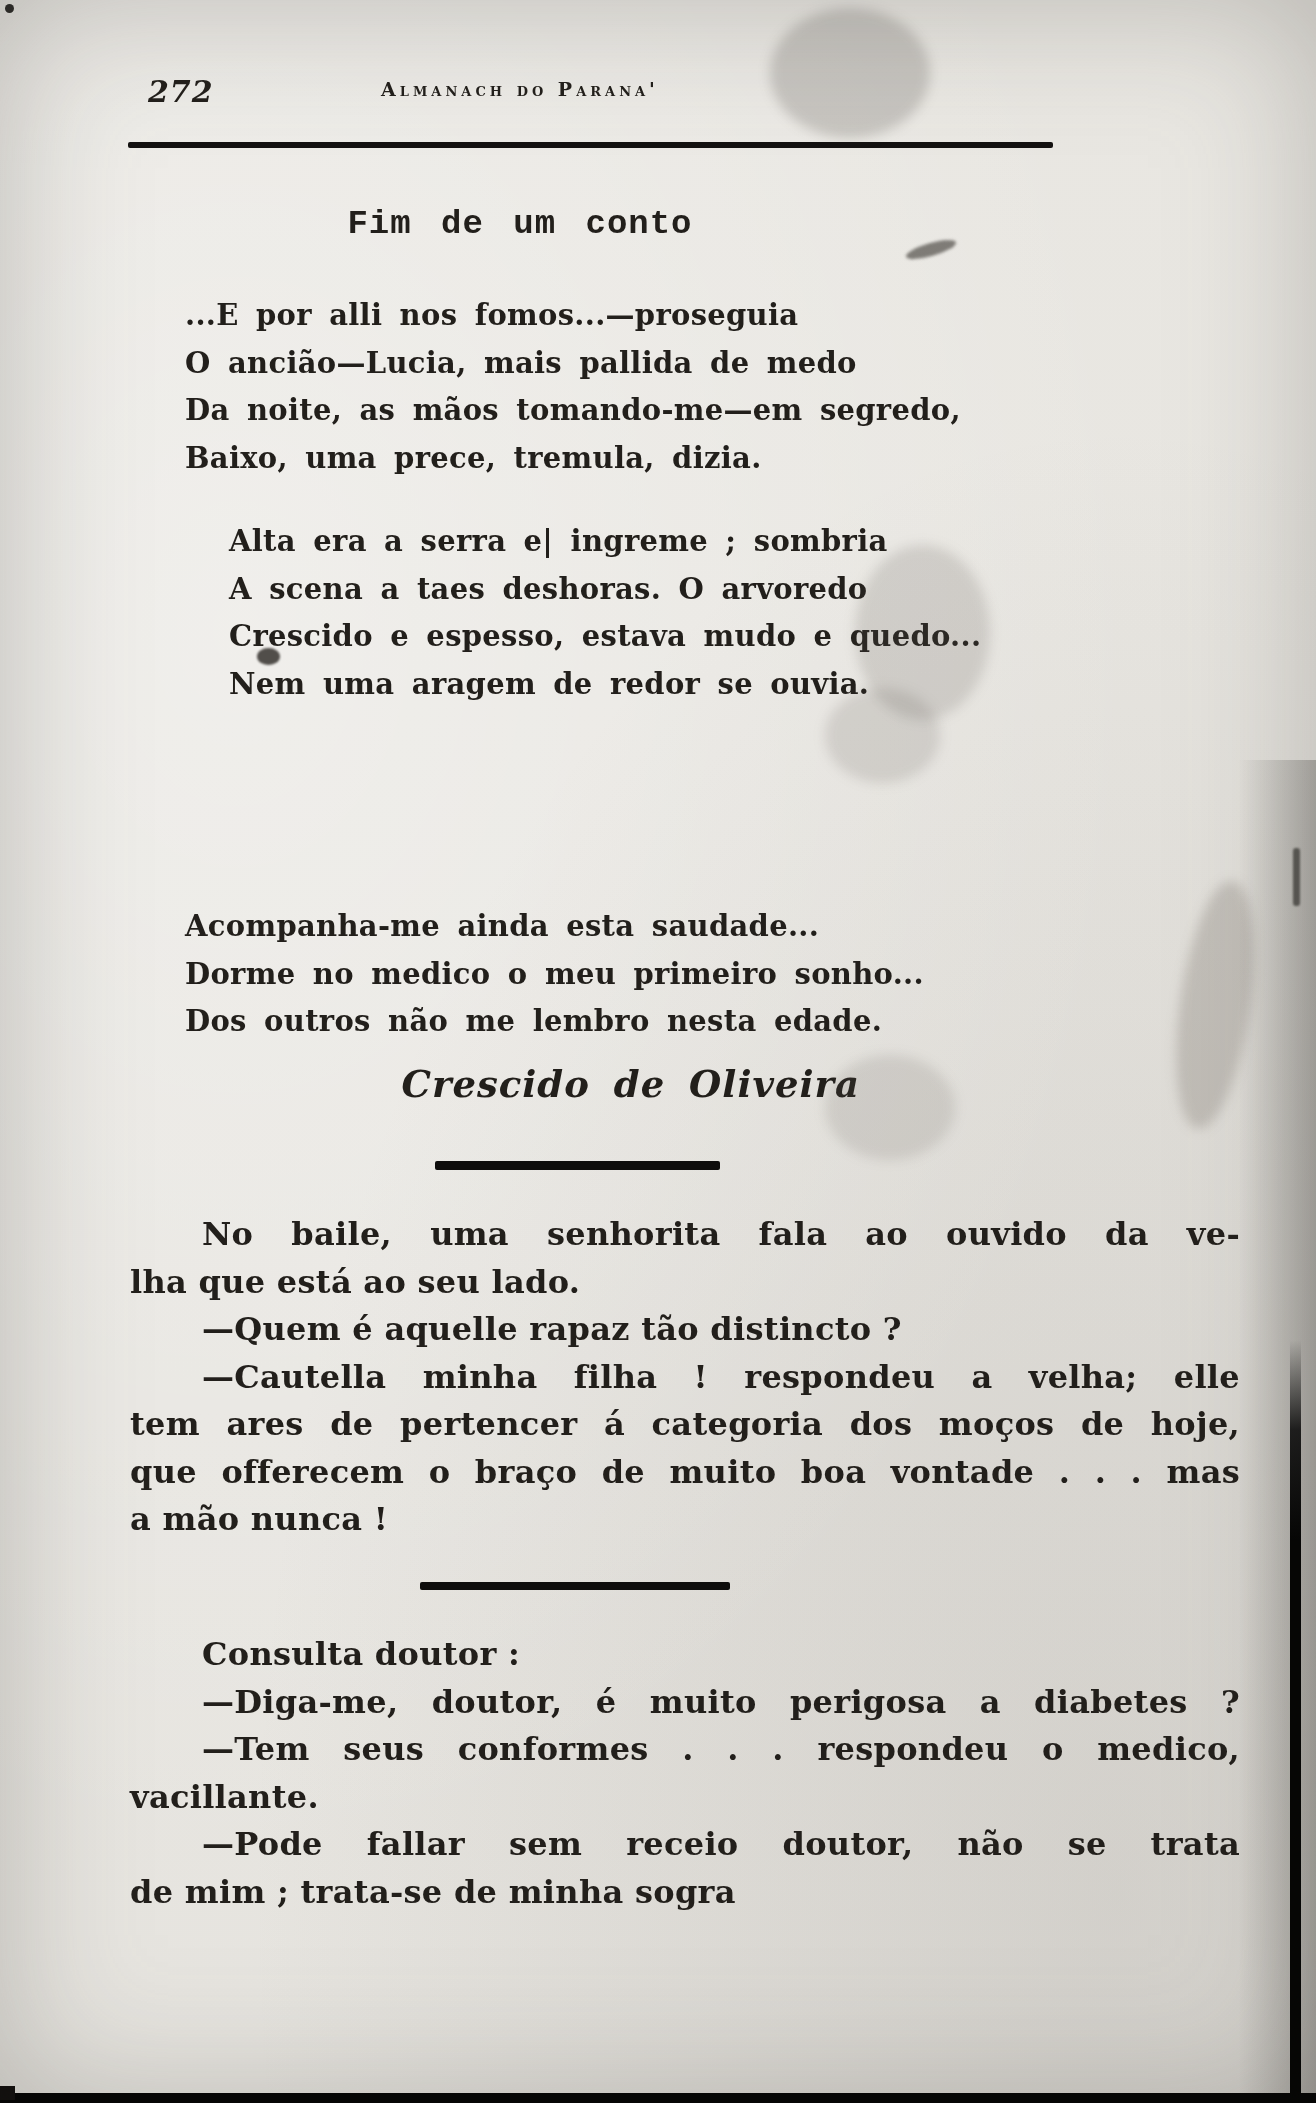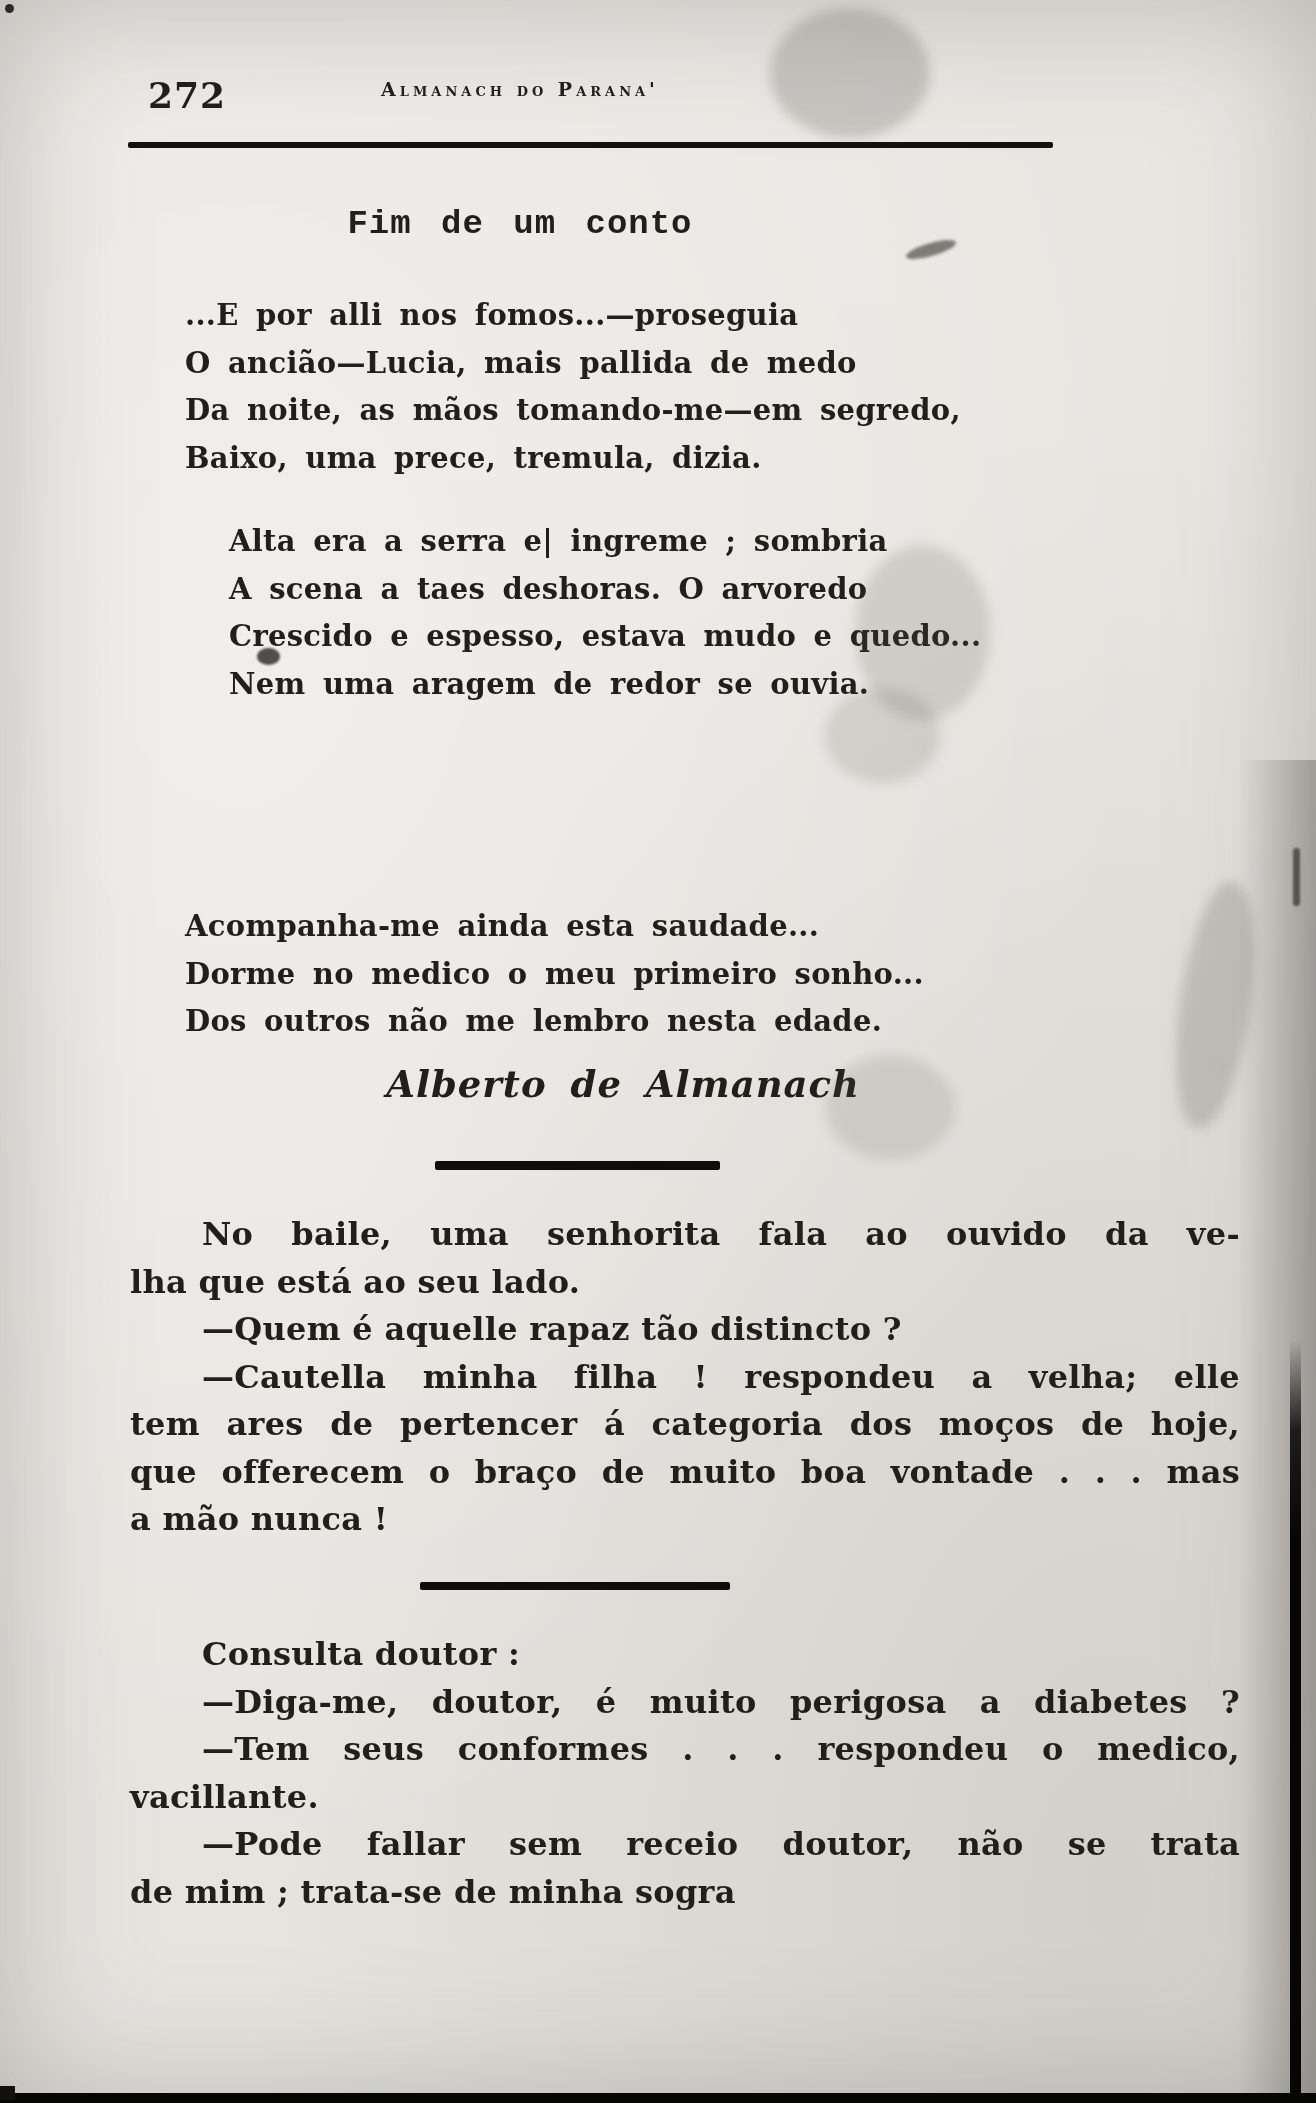--- a/index.html
+++ b/index.html
@@ -11,21 +11,21 @@
       radial-gradient(ellipse at 18% 30%, rgba(255,255,255,0.35), rgba(255,255,255,0) 60%),
       radial-gradient(ellipse at 85% 90%, rgba(120,115,108,0.18), rgba(120,115,108,0) 55%),
       linear-gradient(#e9e7e2,#e6e4df);
     box-shadow: inset 0 0 140px rgba(95,92,86,0.35);
     overflow:hidden;
     font-family:"DejaVu Serif", serif;
     color:#221f1b;
   }
   .abs{position:absolute;}
   
-  .page-number{left:148px;top:74px;font-size:36px;font-weight:bold;letter-spacing:1px;}
+  .page-number{left:148px;top:74px;font-size:30px;font-weight:bold;letter-spacing:1px;font-style:italic;}
   .running-title{left:260px;top:78px;width:520px;text-align:center;
     font-size:19px;font-weight:bold;font-variant:small-caps;letter-spacing:4px;}
   .header-rule{left:128px;top:142px;width:925px;height:6px;background:#131110;border-radius:2px;}
   
   .poem-title{left:150px;top:205px;width:740px;text-align:center;
     font-size:34px;font-weight:bold;letter-spacing:1px;word-spacing:8px;font-family:Liberation Mono, monospace;}
   .stanza{left:185px;width:790px;font-size:29px;font-weight:bold;
     line-height:47.5px;word-spacing:7px;letter-spacing:0.3px;}
   .stanza-1{top:292px;} .stanza-2{top:518px;margin-left:44px;} .stanza-3{top:733px;} .stanza-4{top:903px;}
   .poem-author{left:185px;top:1062px;width:675px;text-align:right;
@@ -89,21 +89,21 @@
     <div class="line">Nem uma aragem de redor se ouvia.</div>
   </div>
 
 
   <div class="abs stanza stanza-4">
     <div class="line">Acompanha-me ainda esta saudade...</div>
     <div class="line">Dorme no medico o meu primeiro sonho...</div>
     <div class="line">Dos outros não me lembro nesta edade.</div>
   </div>
 
-  <div class="abs poem-author">Alberto de Almanach</div>
+  <div class="abs poem-author">Crescido de Oliveira</div>
 
   <div class="abs divider divider-1"></div>
 
   <div class="abs prose prose-1">
     <div class="line indent justify">No baile, uma senhorita fala ao ouvido da ve-</div>
     <div class="line">lha que está ao seu lado.</div>
     <div class="line indent">—Quem é aquelle rapaz tão distincto ?</div>
     <div class="line indent justify">—Cautella minha filha ! respondeu a velha; elle</div>
     <div class="line justify">tem ares de pertencer á categoria dos moços de hoje,</div>
     <div class="line justify">que offerecem o braço de muito boa vontade . . . mas</div>

